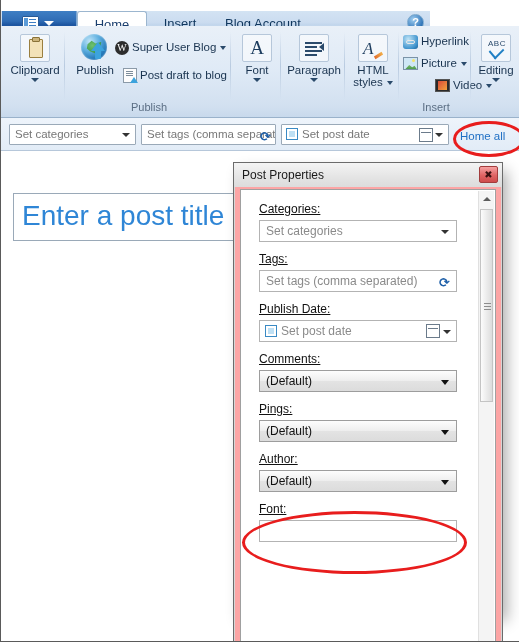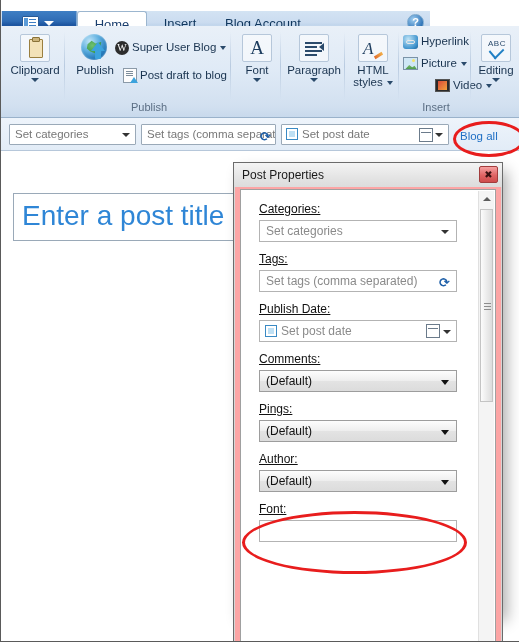--- a/index.html
+++ b/index.html
@@ -349,21 +349,21 @@
     </div>
 
     <div class="field" style="left:280px;width:168px;padding-left:4px;">
       <span class="chk"></span><span>Set post date</span>
       <span class="datebox" style="right:15px;">
           <i></i>
         </span>
       <span class="fcaret"></span>
     </div>
 
-    <a class="viewall" style="left:459px;top:12px;" href="#">Blog all</a>
+    <a class="viewall" style="left:459px;top:12px;" href="#">Home all</a>
   </div>
 
   <div class="canvas">
     <div class="posttitle">
       <span>Enter a post title</span>
     </div>
   </div>
 
   <div class="dlgshadow"></div>
   <div class="dialog">

